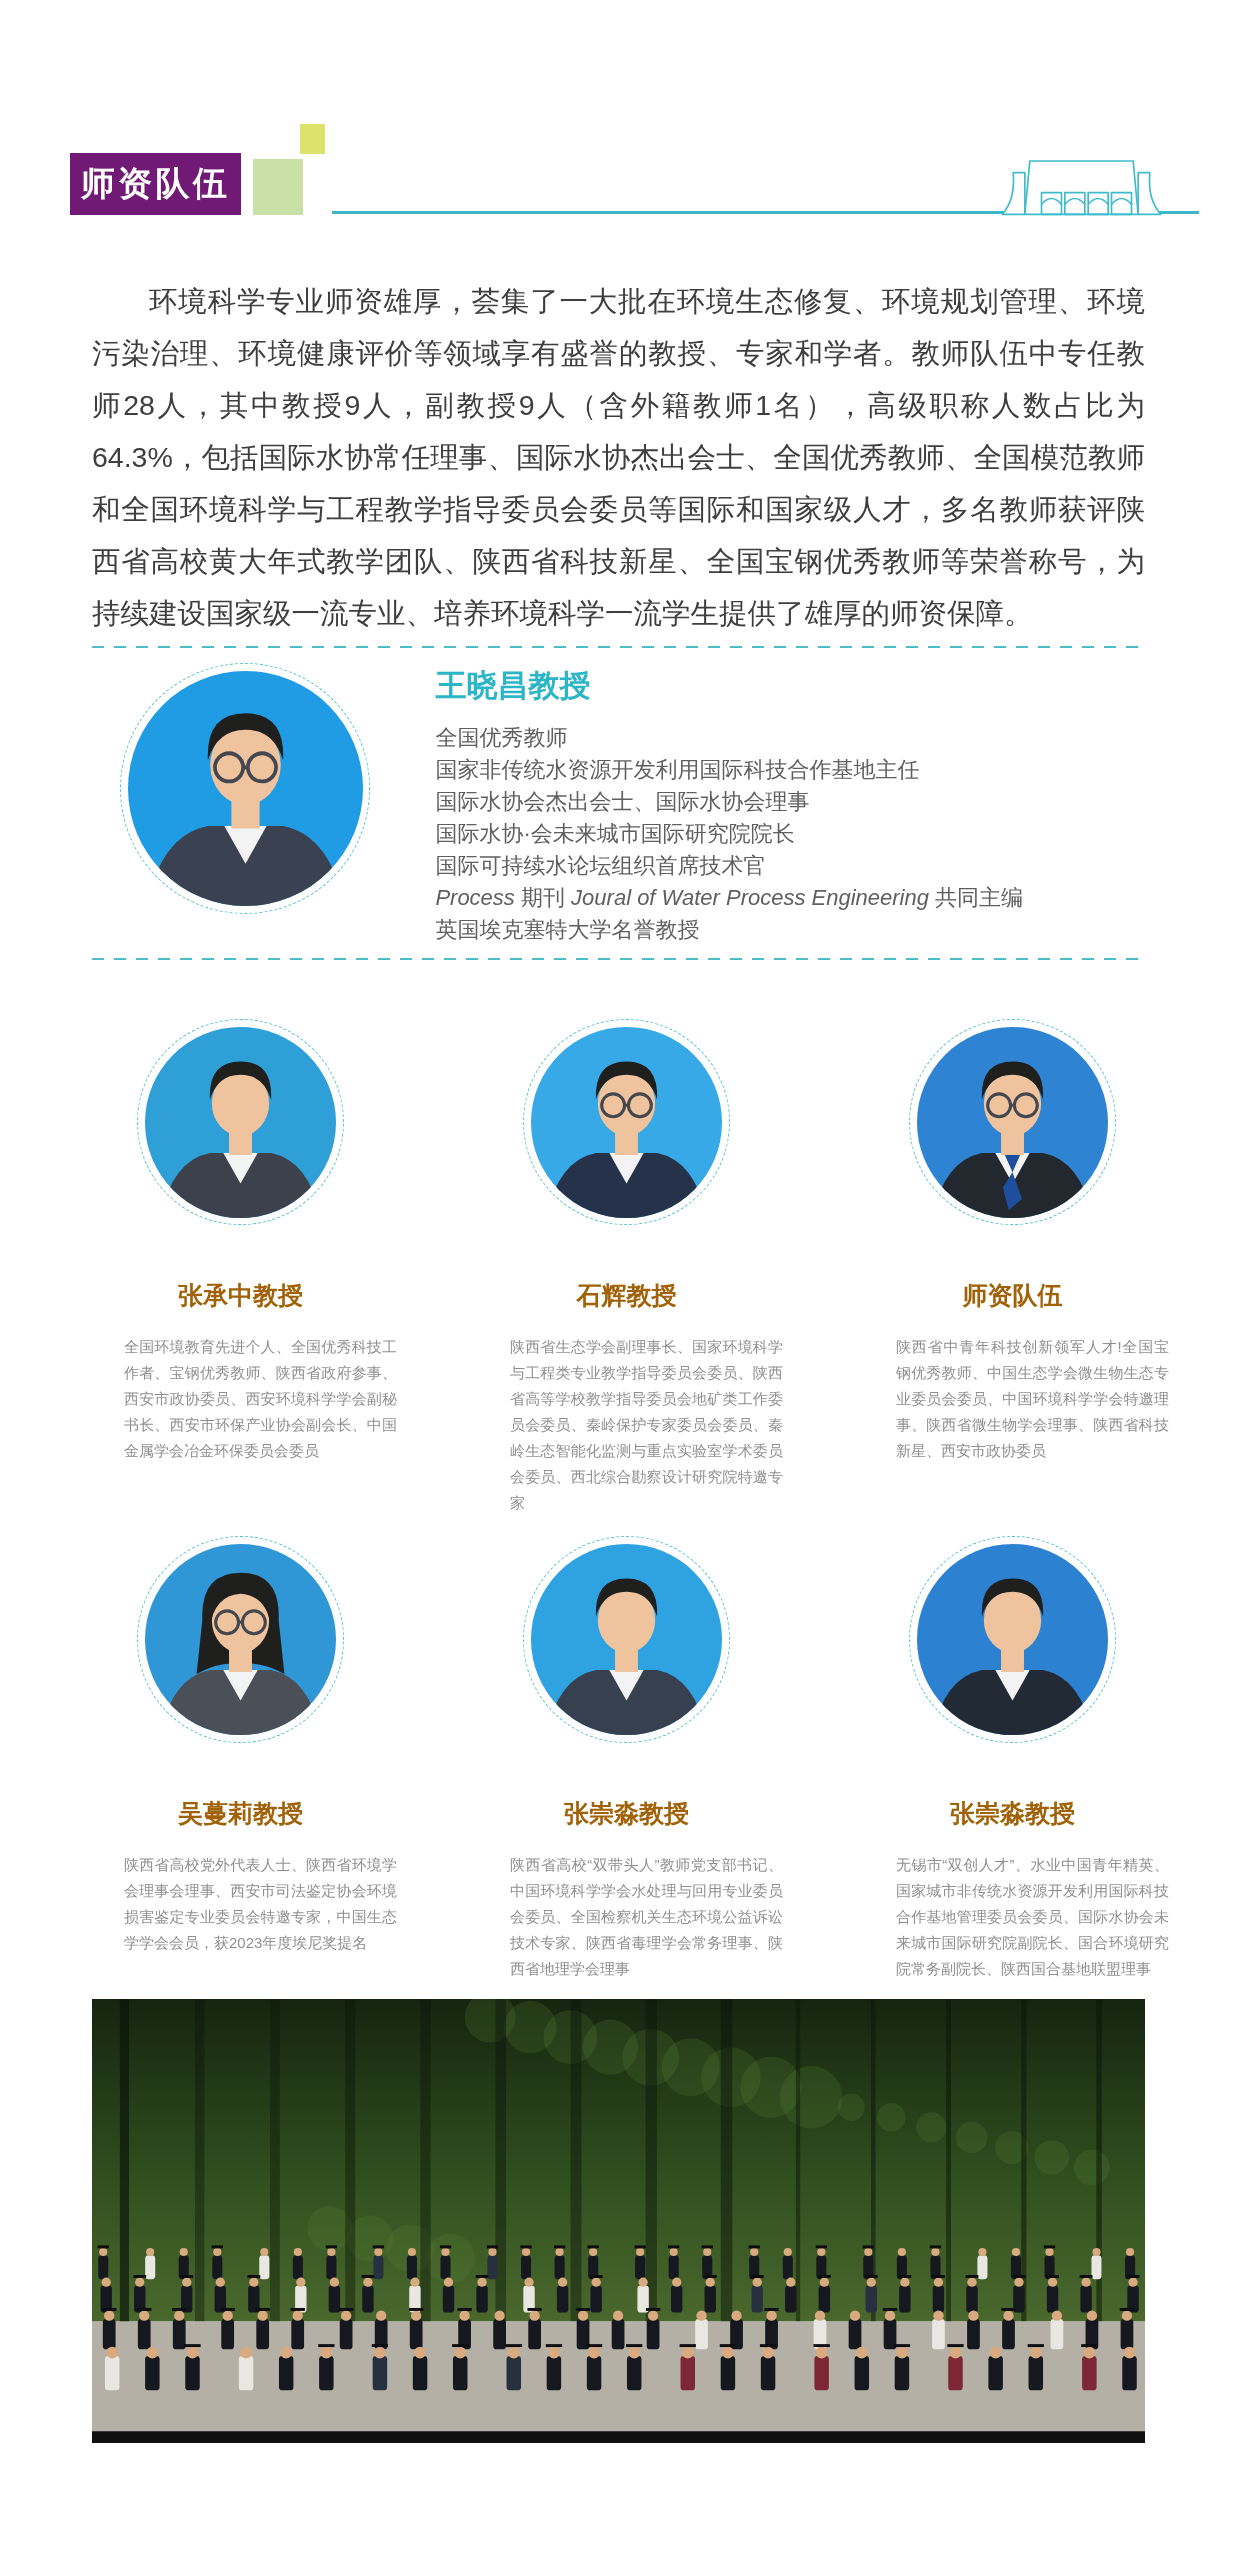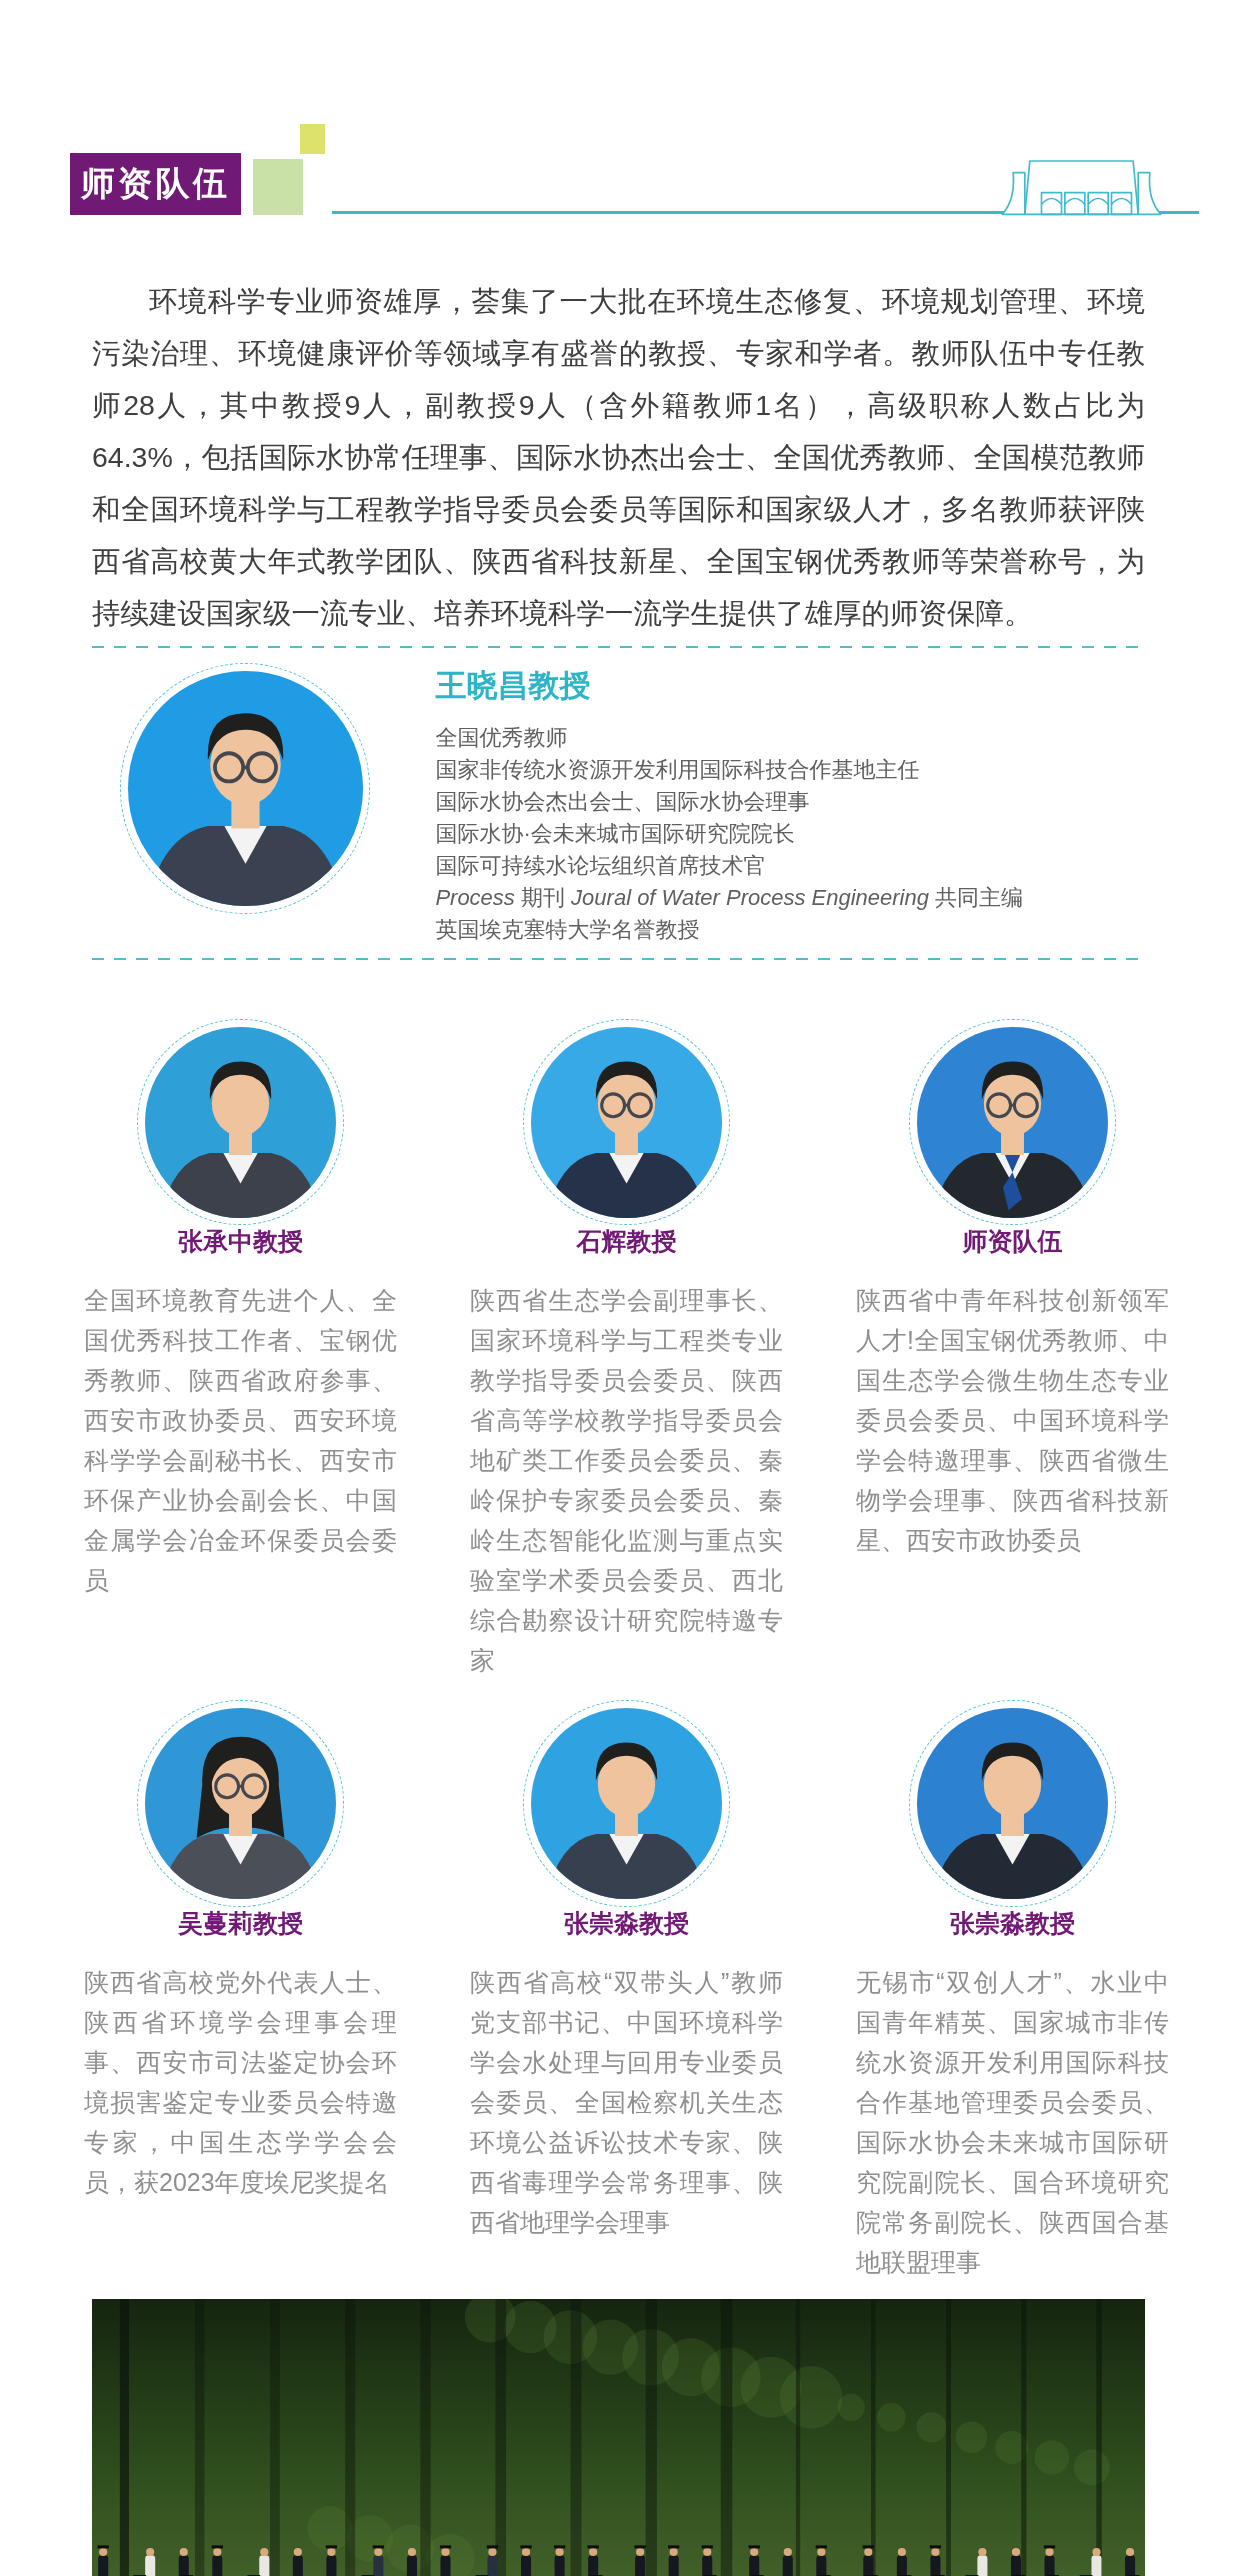--- a/index.html
+++ b/index.html
@@ -49,25 +49,25 @@
   .cred-lines{margin-top:15px;font-size:22px;line-height:32px;color:#5f5f5f;}
   .cred-lines .italic{font-style:italic;}
 
   
   .grid{
     margin:59px 84px 0 84px;width:1084px;
     display:grid;grid-template-columns:repeat(3,313px);column-gap:73px;row-gap:20px;
   }
   .prof-cell{display:flex;flex-direction:column;align-items:center;}
   .prof-cell .photo-circle{width:191px;height:191px;}
-  .prof-name{font-size:25px;font-weight:bold;color:#701a75;text-align:center;}
+  .prof-name{margin-top:54px;font-size:25px;font-weight:bold;color:#a16207;text-align:center;}
   .prof-desc{
     margin-top:22px;align-self:stretch;
-    font-size:25px;line-height:40px;color:#8f8f8f;
-    text-align:justify;text-justify:inter-ideograph;
+    font-size:15px;line-height:26px;color:#8f8f8f;
+    text-align:justify;text-justify:inter-ideograph;margin-left:40px;
   }
   .avatar-svg{width:100%;height:100%;display:block;}
 
   
   .group-photo{
     margin:17px 92px 0 92px;width:1053px;height:444px;display:block;
   }
 </style>
 </head>
 <body>

